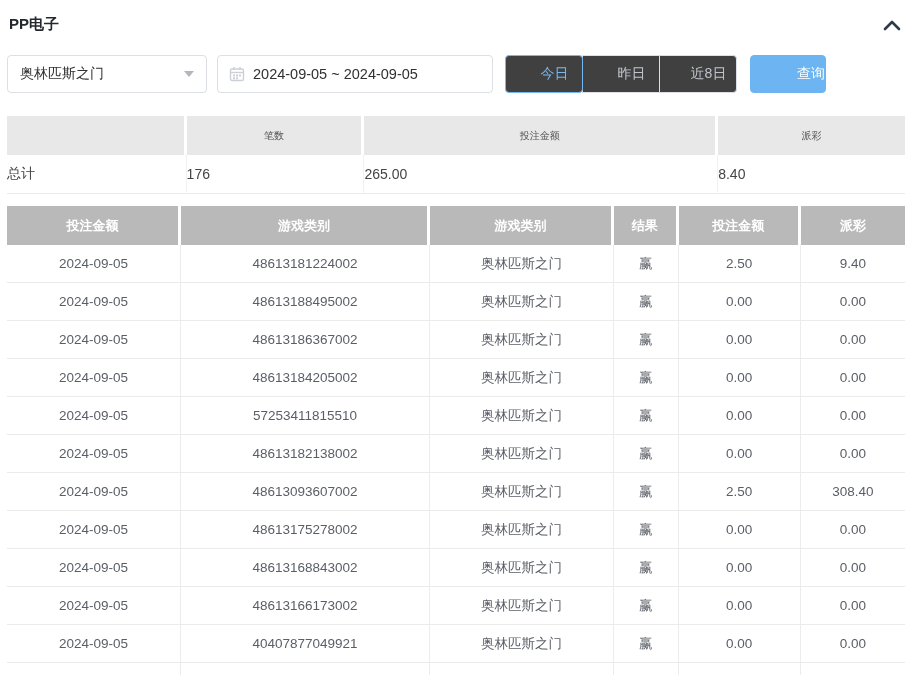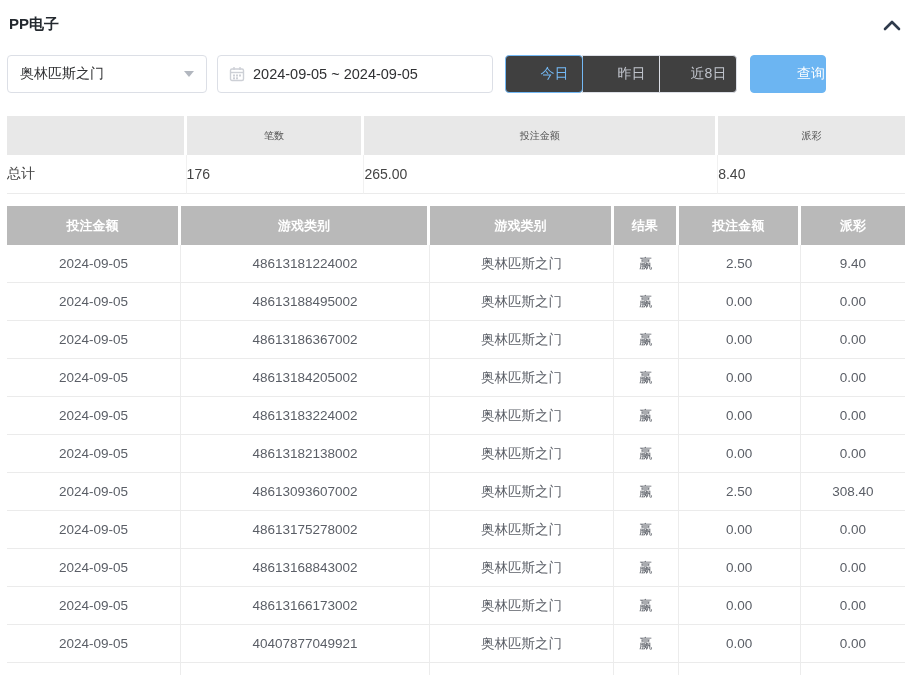--- a/index.html
+++ b/index.html
@@ -177,21 +177,21 @@
         <tr>
           <td>2024-09-05</td>
           <td>48613184205002</td>
           <td>奥林匹斯之门</td>
           <td>赢</td>
           <td>0.00</td>
           <td>0.00</td>
         </tr>
         <tr>
           <td>2024-09-05</td>
-          <td>48613183224002</td>
+          <td>57253411815510</td>
           <td>奥林匹斯之门</td>
           <td>赢</td>
           <td>0.00</td>
           <td>0.00</td>
         </tr>
         <tr>
           <td>2024-09-05</td>
           <td>48613182138002</td>
           <td>奥林匹斯之门</td>
           <td>赢</td>

